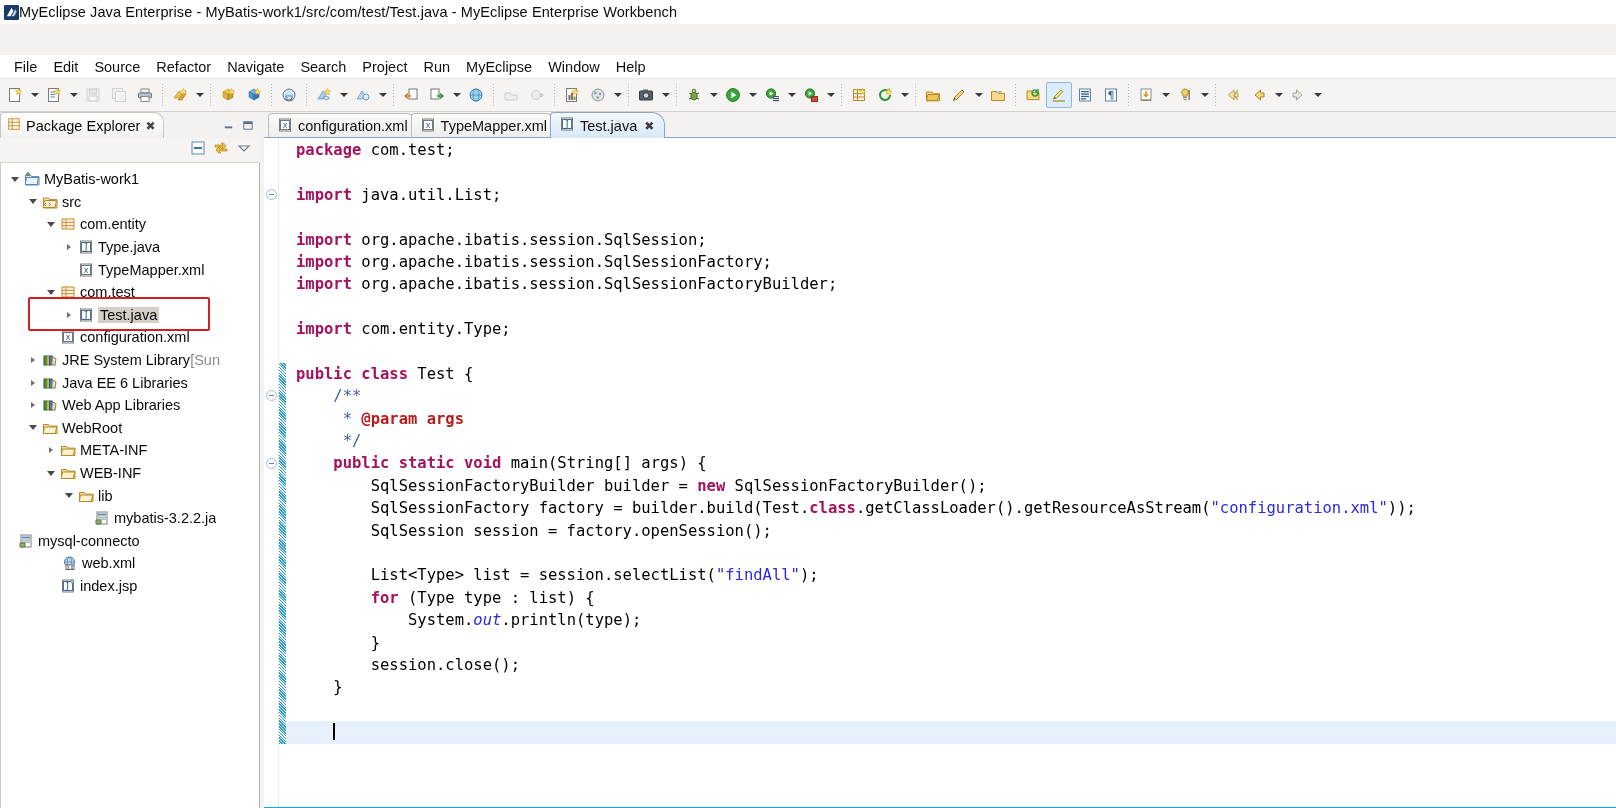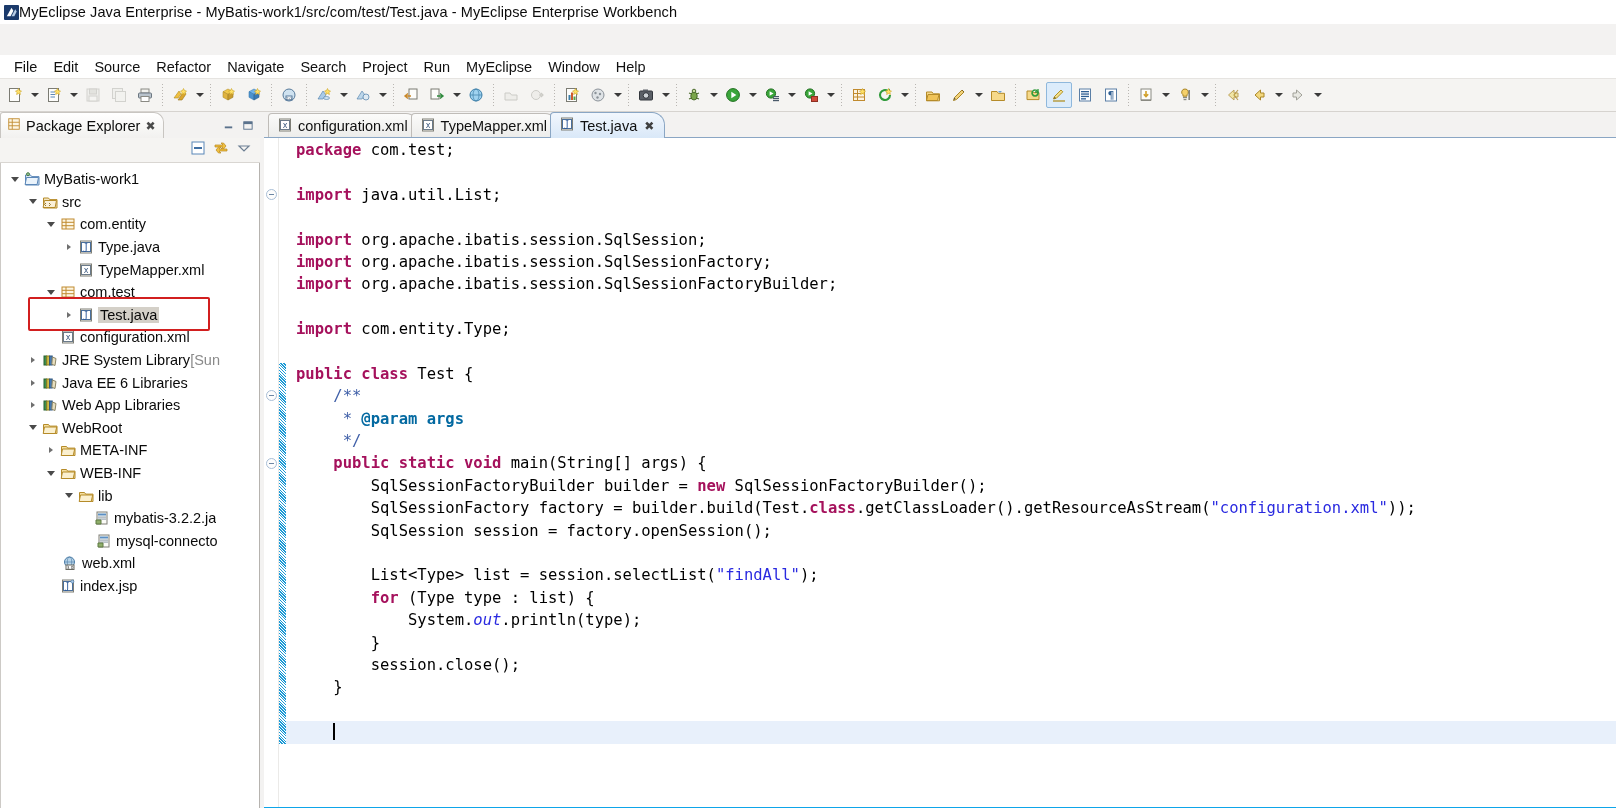--- a/index.html
+++ b/index.html
@@ -75,21 +75,21 @@
     background-image:repeating-linear-gradient(45deg,#1b9ad6 0,#1b9ad6 1px,#ffffff 1px,#ffffff 2px);}
   .codewrap{flex:1 1 auto;position:relative;overflow:hidden;min-width:0;}
   .code{position:absolute;left:0;top:0;right:0;bottom:0;
     font-family:"DejaVu Sans Mono","Liberation Mono",monospace;
     font-size:15.5px;line-height:22.4px;white-space:pre;color:#000000;padding-left:10px;padding-top:1px;}
   .ln{display:block;height:22.4px;white-space:pre;}
   .ln.cursorline{background:#e8f0fb;}
   .kw{color:#a5115c;font-weight:bold;}
   .str{color:#2a2ae0;}
   .jdoc{color:#3f5fa8;}
-  .jtag{color:#0369a1;font-weight:bold;}
+  .jtag{color:#b91c1c;font-weight:bold;}
   .stat{color:#2a2ae0;font-style:italic;}
   .fold{position:absolute;left:2px;width:11px;height:11px;border:1px solid #a9bed6;border-radius:50%;
     background:#fdfdfd;box-sizing:border-box;}
   .fold::before{content:"";position:absolute;left:2px;top:4px;width:5px;height:1px;background:#6c86a4;}
   .caret{display:inline-block;width:1.5px;height:17px;background:#000;vertical-align:-3px;}
 
   
   .sash{width:4px;flex:0 0 auto;background:#f3f2f1;}
 </style>
 </head>
@@ -698,21 +698,21 @@
               <svg width="16" height="16" viewBox="0 0 16 16">
                 <rect x="3" y="2" width="10" height="12" fill="#fbfbf7" stroke="#7e7e76"></rect>
                 <rect x="4" y="3.5" width="8" height="2" fill="#5b8fc4"></rect>
                 <rect x="4" y="6.5" width="8" height="1.2" fill="#9aa7b4"></rect>
                 <rect x="4" y="8.5" width="8" height="1.2" fill="#9aa7b4"></rect>
                 <path d="M2 10 h5 v4 h-5 z" fill="#8fae6a" stroke="#5f7a42"></path>
               </svg>
             </span>
             <span class="tlabel">mybatis-3.2.2.ja</span>
           </div>
-          <div class="trow" style="padding-left: 78px;">
+          <div class="trow" style="">
             <span class="tw"></span>
             <span class="ticon">
               <svg width="16" height="16" viewBox="0 0 16 16">
                 <rect x="3" y="2" width="10" height="12" fill="#fbfbf7" stroke="#7e7e76"></rect>
                 <rect x="4" y="3.5" width="8" height="2" fill="#5b8fc4"></rect>
                 <rect x="4" y="6.5" width="8" height="1.2" fill="#9aa7b4"></rect>
                 <rect x="4" y="8.5" width="8" height="1.2" fill="#9aa7b4"></rect>
                 <path d="M2 10 h5 v4 h-5 z" fill="#8fae6a" stroke="#5f7a42"></path>
               </svg>
             </span>

